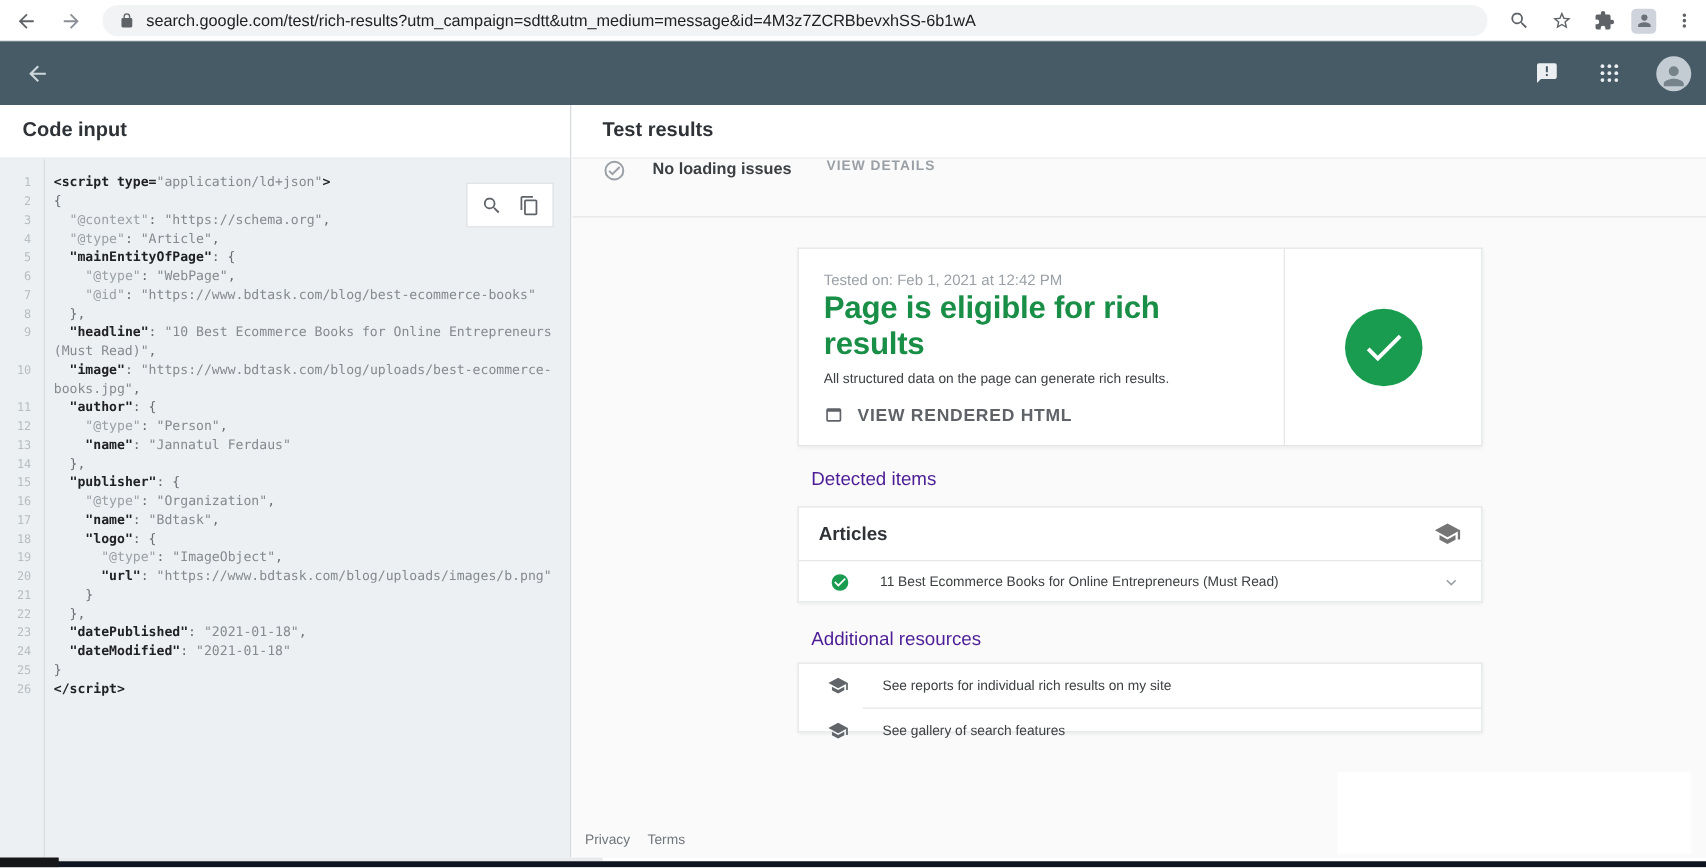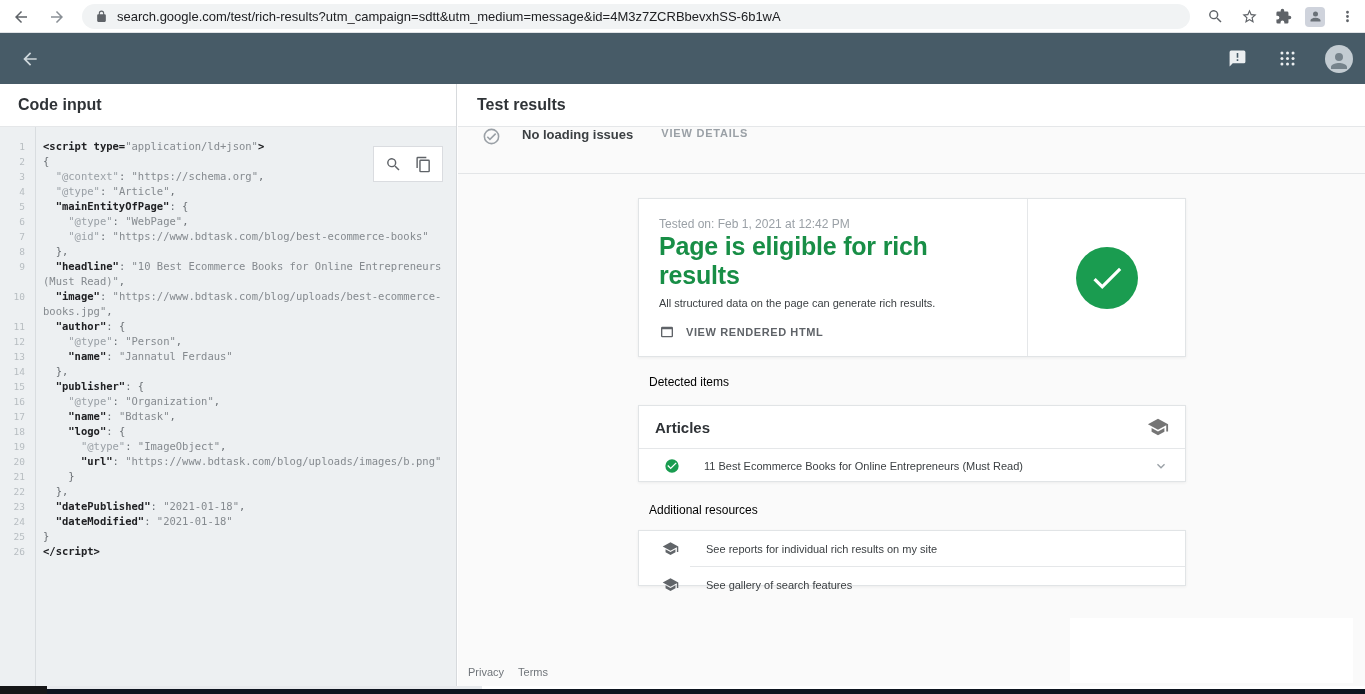--- a/index.html
+++ b/index.html
@@ -37,21 +37,21 @@
   .hdr-avatar { width:28px; height:28px; border-radius:50%; background:#c3ccd2; overflow:hidden;
                 display:flex; align-items:flex-end; justify-content:center; }
   .hdr-avatar svg { width:24px; height:24px; fill:#76838b; }
 
   
   .left-panel { position:absolute; top:84px; left:0; width:457px; bottom:8px; background:#fff;
                 border-right:1px solid #d7dadd; }
   .right-panel { position:absolute; top:84px; left:458px; right:0; bottom:8px; background:#fafafa; }
   .panel-head { height:43px; background:#fff; border-bottom:1px solid #e5e7e9; display:flex;
                 align-items:center; padding-left:18px; font-size:16px; font-weight:600; color:#2f3337; }
-  .right-panel .panel-head { padding-left:19px; }
+  .right-panel .panel-head { padding-left:24px; }
 
   
   .code-area { position:absolute; top:43px; left:0; right:0; bottom:0; background:#edf0f2; overflow:hidden; }
   .gutter-line { position:absolute; left:35px; top:0; bottom:0; width:1px; background:#d9dde0; }
   .code-lines { position:absolute; top:12px; left:0; right:3px; }
   .code-row { display:flex; align-items:flex-start; }
   .code-num { flex:0 0 36px; text-align:right; padding-right:11px;
               font:9.5px/15px "DejaVu Sans Mono", monospace; color:#b7bdc1; }
   .code-text { flex:1; padding-left:7px; font:10.5px/15px "DejaVu Sans Mono", monospace;
                white-space:pre-wrap; overflow-wrap:anywhere; color:#6b7075; }
@@ -73,30 +73,30 @@
   .status-label { margin-left:21px; font-size:13px; font-weight:600; color:#3c4043; }
   .status-action { margin-left:28px; font-size:11px; font-weight:700; letter-spacing:.8px; color:#9aa0a6; }
 
   .card { position:absolute; background:#fff; border:1px solid #e1e4e6; box-shadow:0 1px 3px rgba(0,0,0,.06); }
   .result-card { left:180px; top:114px; width:548px; height:159px; }
   .rc-left { position:absolute; left:0; top:0; width:388px; bottom:0; padding:18px 20px; }
   .rc-tested { font-size:12px; color:#9aa0a6; }
   .rc-title { margin-top:1px; font-size:25px; font-weight:600; letter-spacing:-.2px; color:#188e46; }
   .rc-sub { margin-top:7px; font-size:11px; color:#3c4043; }
   .rc-action { position:absolute; left:20px; bottom:16px; display:flex; align-items:center; gap:11px;
-               color:#5f6368; font-size:11px; font-weight:700; letter-spacing:.6px; }
+               color:#5f6368; font-size:14px; font-weight:700; letter-spacing:.6px; }
   .rc-action svg { width:16px; height:16px; fill:#5f6368; }
   .rc-divider { position:absolute; left:388px; top:0; bottom:0; width:1px; background:#e5e7e9; }
   .rc-right { position:absolute; left:389px; right:0; top:0; bottom:0; display:flex;
               align-items:center; justify-content:center; }
   .big-check { width:62px; height:62px; border-radius:50%; background:#1a9c50; display:flex;
                align-items:center; justify-content:center; }
   .big-check svg { width:38px; height:38px; fill:#fff; }
 
-  .section-heading { position:absolute; left:191px; font-size:12px; color:#000000; }
+  .section-heading { position:absolute; left:191px; font-size:15px; color:#4c1d95; }
   .detected-heading { top:291px; }
   .resources-heading { top:419px; }
 
   .articles-card { left:180px; top:321px; width:548px; height:77px; }
   .ac-head { height:43px; display:flex; align-items:center; padding:0 16px; border-bottom:1px solid #e5e7e9; }
   .ac-title { font-size:15px; font-weight:600; color:#2f3337; }
   .cap-ic { margin-left:auto; width:22px; height:22px; color:#757575; }
   .cap-ic svg { width:22px; height:22px; fill:currentColor; }
   .ac-item { height:33px; display:flex; align-items:center; padding:0 16px; }
   .item-check { width:16px; height:16px; margin-left:9px; color:#1a9c50; }

